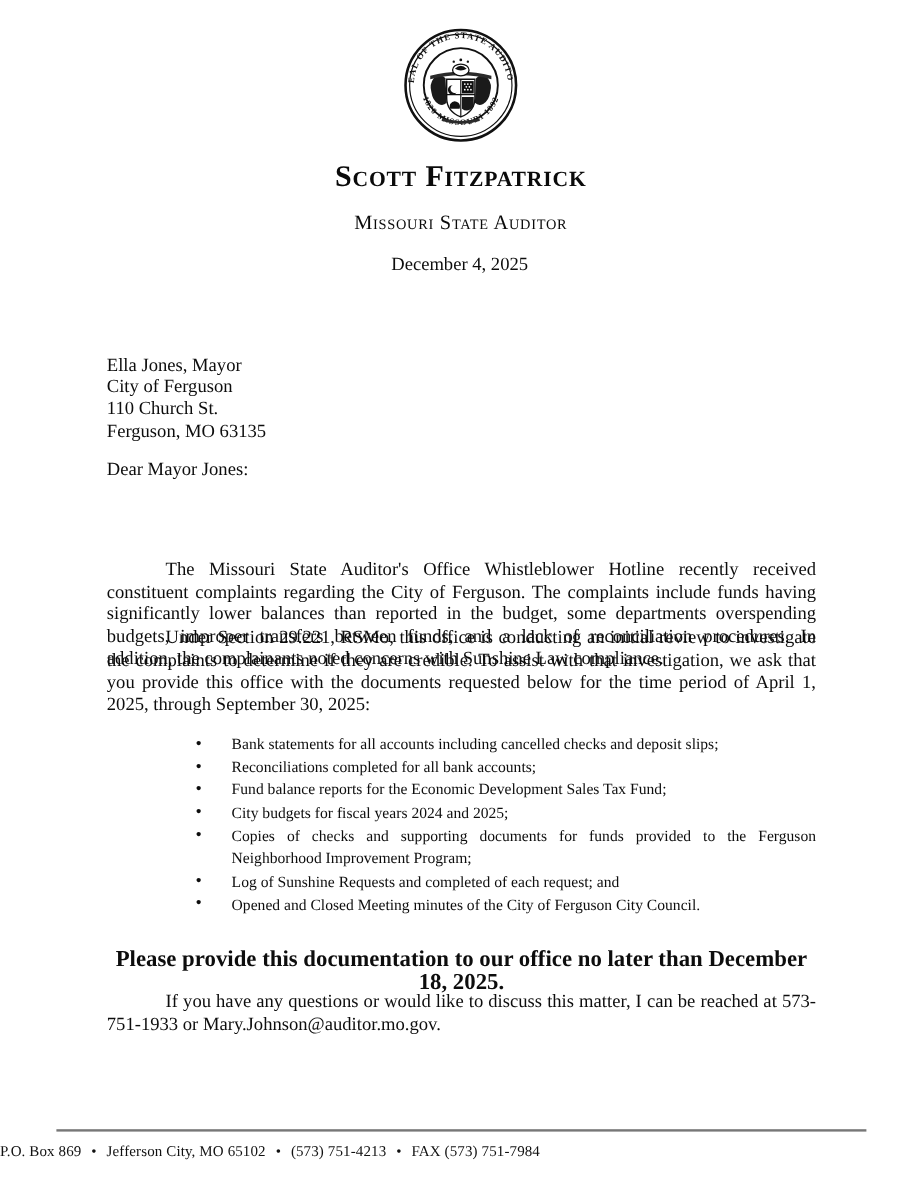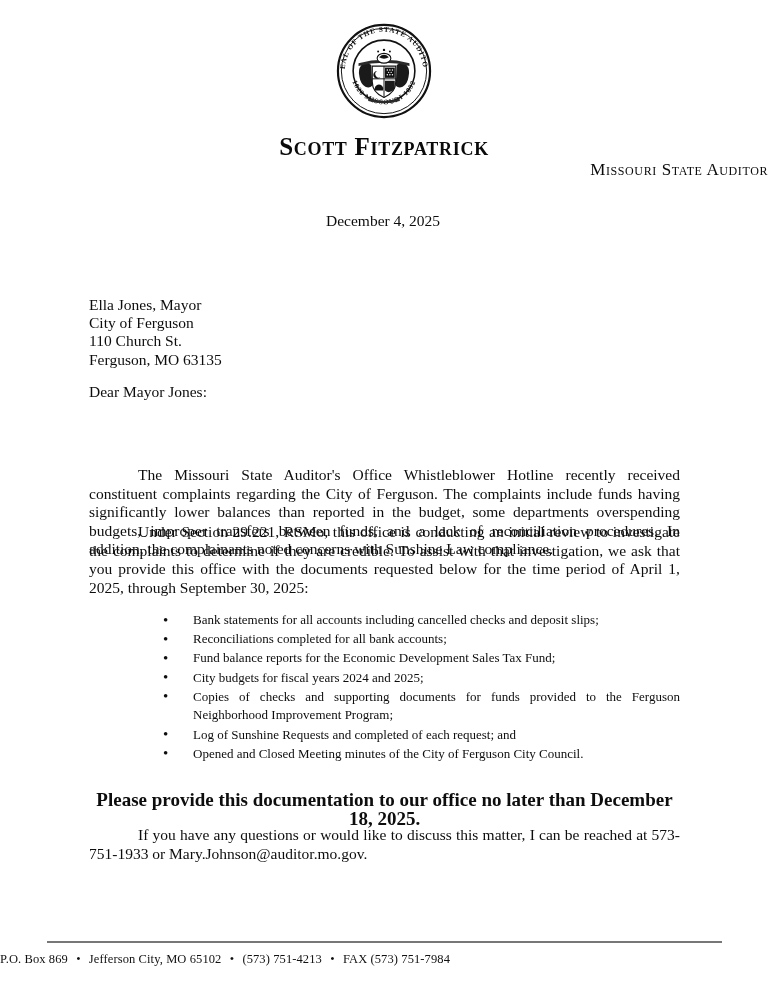--- a/index.html
+++ b/index.html
@@ -38,28 +38,27 @@
     margin-top: 10px;
     font-family: "Liberation Serif", "DejaVu Serif", serif;
     font-weight: bold;
     font-size: 25px;
     font-variant: small-caps;
     letter-spacing: 0.7px;
     line-height: 1.05;
     color: #0a0a0a;
   }
   .auditor-title {
-    margin-top: 1px;
+    margin-top: 16px;
     font-family: "Liberation Serif", "DejaVu Serif", serif;
     font-size: 17px;
     font-variant: small-caps;
     letter-spacing: 0.6px;
     line-height: 1.1;
     color: #0a0a0a;
-    text-align: right;
   }
 
   
   .body-block {
     position: absolute;
     left: 89px;
     top: 0;
     width: 591px;
   }
 

